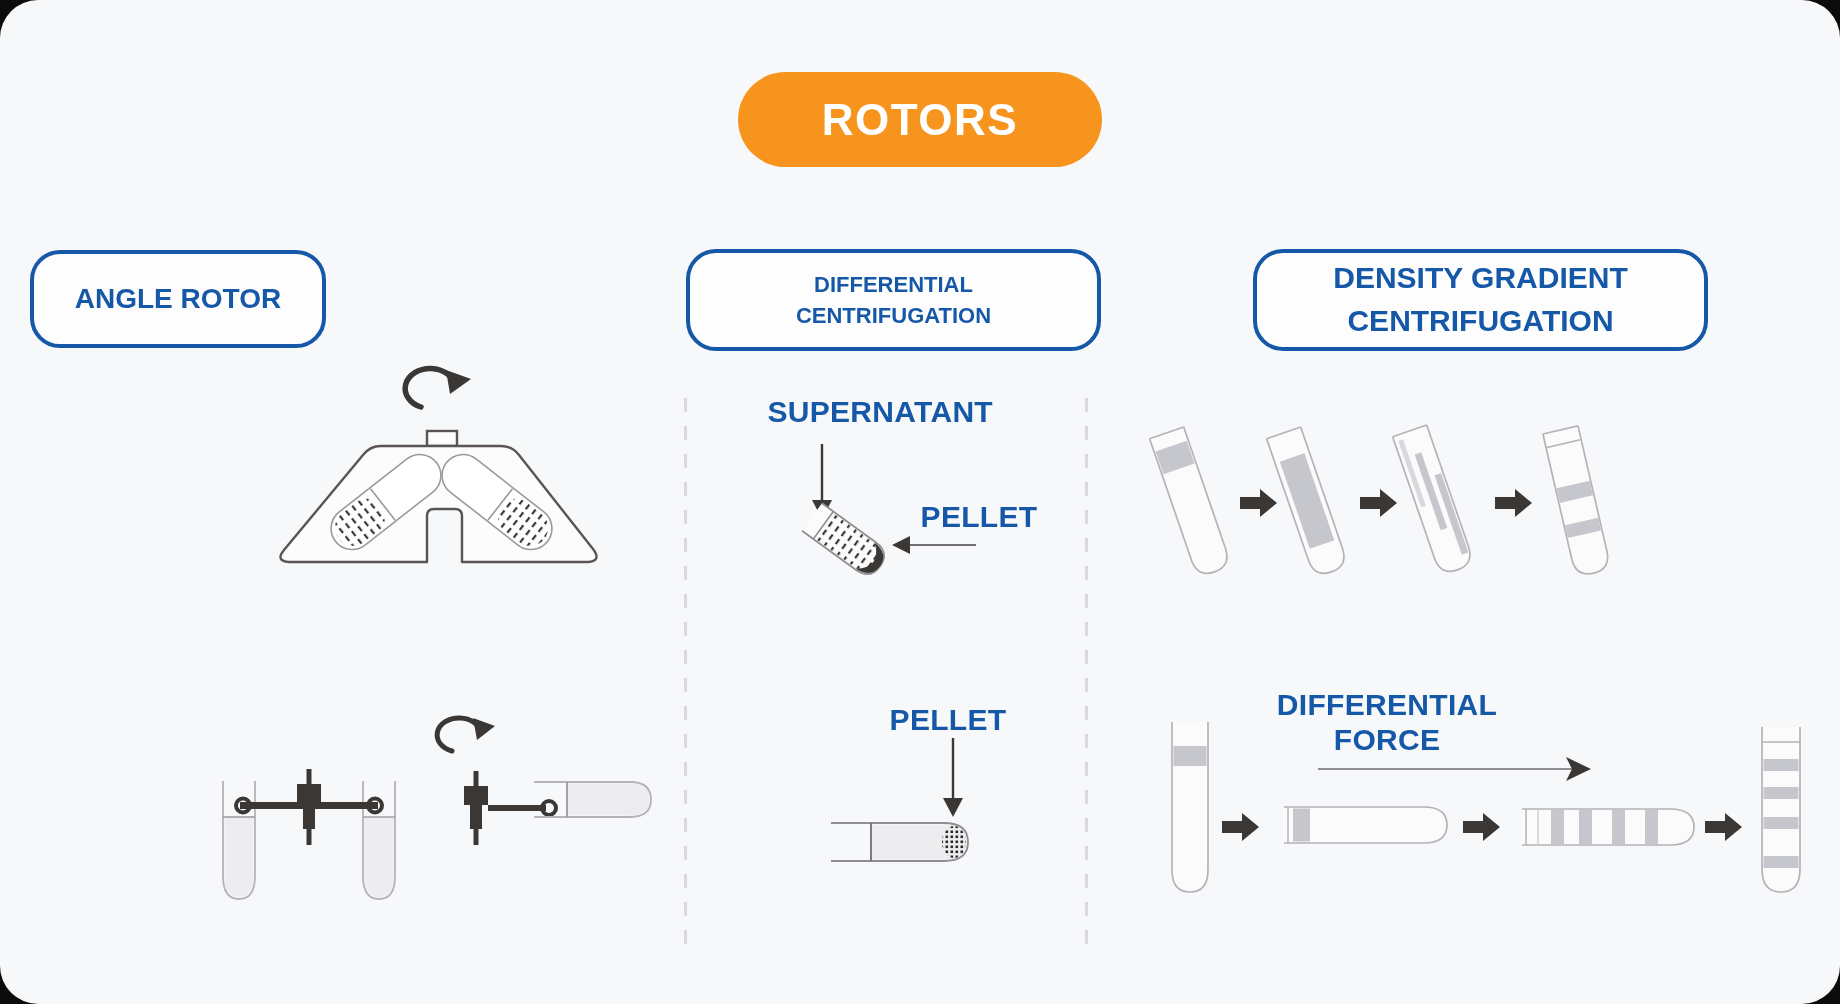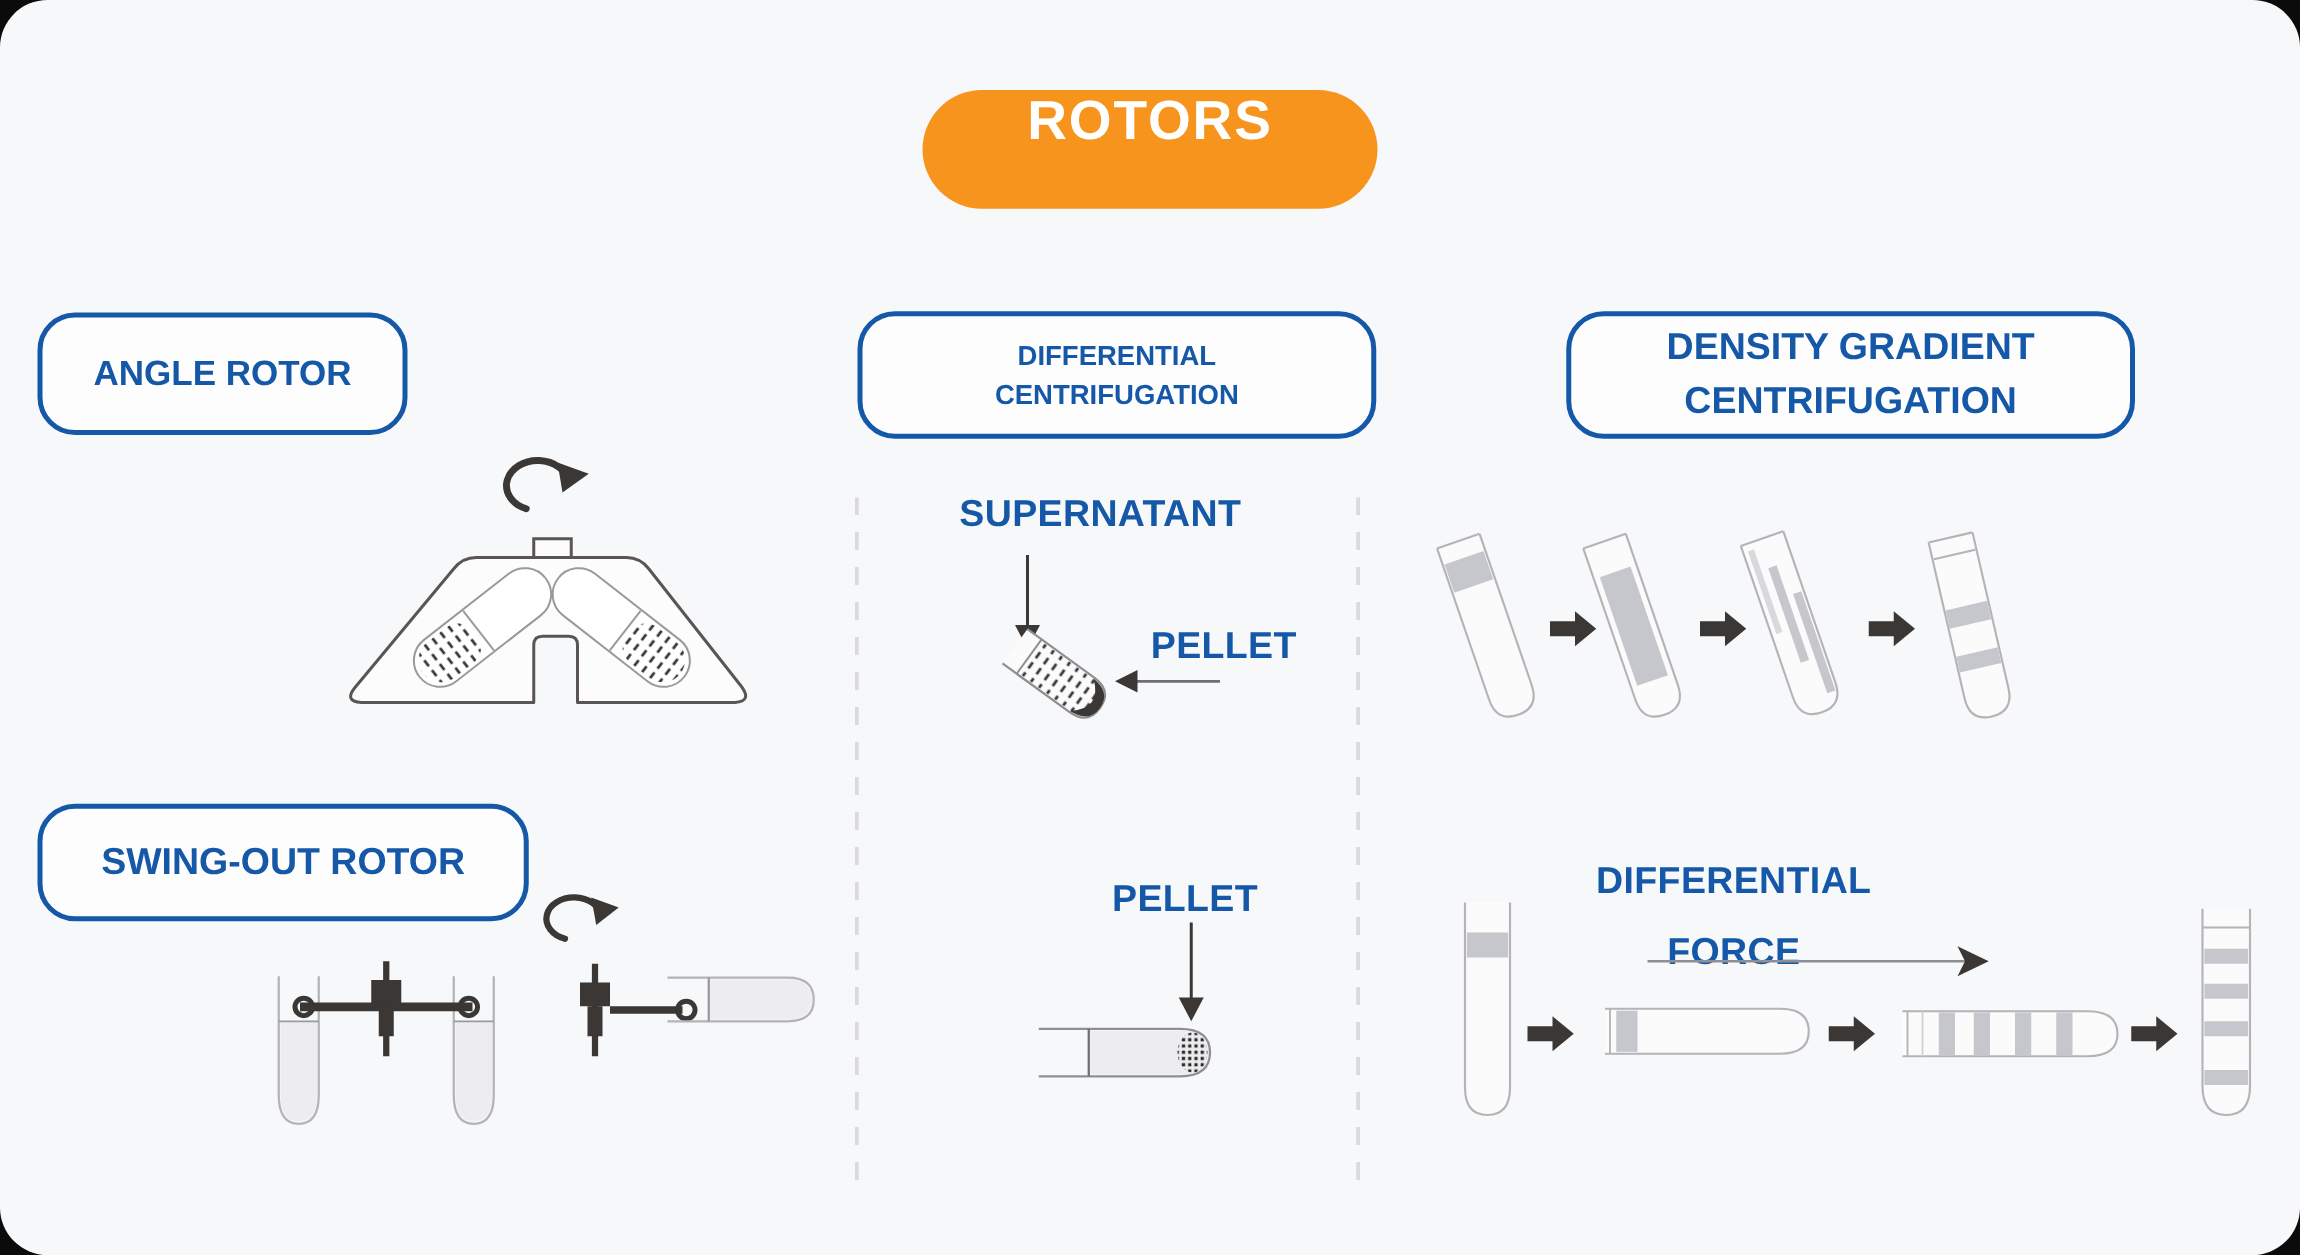--- a/index.html
+++ b/index.html
@@ -4,21 +4,21 @@
 <style>
   html,body{margin:0;padding:0;background:#0b0b0b;}
   .canvas{
     position:relative;width:1840px;height:1004px;background:#F7F8FA;
     border-radius:38px;overflow:hidden;
     font-family:"Liberation Sans", sans-serif;
   }
   .abs{position:absolute;}
   .pill-title{
     left:738px;top:72px;width:364px;height:95px;background:#F7941E;
-    border-radius:48px;display:flex;align-items:flex-start;justify-content:center;
+    border-radius:48px;display:flex;align-items:center;justify-content:center;
     color:#FFFFFF;font-size:44px;font-weight:700;letter-spacing:1.5px;
   }
   .label-box{
     background:#FDFDFE;border:4px solid #1658A8;border-radius:30px;
     display:flex;flex-direction:column;align-items:center;justify-content:center;
     color:#1658A8;font-weight:700;text-align:center;
   }
   .label-box .line{line-height:1.42;}
   .blue-note{
     color:#1658A8;font-weight:700;font-size:30px;text-align:center;
@@ -68,23 +68,20 @@
       <line x1="-4" y1="-20" x2="-4" y2="20" stroke="#9A9A9E" stroke-width="1.6"></line>
     </g>
 
     <g transform="translate(497,502) rotate(38)">
       <rect x="-64" y="-21" width="128" height="42" rx="21" fill="#FFFFFF" stroke="#9A9A9E" stroke-width="1.6"></rect>
       <rect x="6" y="-18" width="54" height="36" rx="18" fill="url(#spA)"></rect>
       <line x1="4" y1="-20" x2="4" y2="20" stroke="#9A9A9E" stroke-width="1.6"></line>
     </g>
   </svg>
 
-  <div class="abs label-box" style="left:30px;top:643px;width:385px;height:86px;font-size:30px;">
-    <div class="line">SWING-OUT ROTOR</div>
-  </div>
 
   <svg class="abs" style="left:185px;top:705px;" width="480" height="210" viewBox="185 705 480 210">
 
     <g>
       <path d="M 224.5,817 L 253.5,817 L 253.5,876 Q 253.5,897 239,897 Q 224.5,897 224.5,876 Z" fill="#EDEDF0"></path>
       <path d="M 223,781 L 223,876 Q 223,899 239,899 Q 255,899 255,876 L 255,781" fill="none" stroke="#B3B3B8" stroke-width="1.8"></path>
       <line x1="223" y1="817" x2="255" y2="817" stroke="#9A9A9E" stroke-width="1.4"></line>
       <path d="M 364.5,817 L 393.5,817 L 393.5,876 Q 393.5,897 379,897 Q 364.5,897 364.5,876 Z" fill="#EDEDF0"></path>
       <path d="M 363,781 L 363,876 Q 363,899 379,899 Q 395,899 395,876 L 395,781" fill="none" stroke="#B3B3B8" stroke-width="1.8"></path>
       <line x1="363" y1="817" x2="395" y2="817" stroke="#9A9A9E" stroke-width="1.4"></line>
@@ -199,21 +196,21 @@
       <path d="M -18,2 L -18,130 Q -18,149 0,149 Q 18,149 18,130 L 18,2" fill="#FBFBFC" stroke="#B3B3B8" stroke-width="1.7"></path>
       <line x1="-17" y1="16" x2="17" y2="16" stroke="#B3B3B8" stroke-width="1.6"></line>
       <rect x="-17" y="58" width="34" height="15" fill="#C6C6CD"></rect>
       <rect x="-17" y="96" width="34" height="13" fill="#C6C6CD"></rect>
       <line x1="-18" y1="2" x2="18" y2="2" stroke="#B3B3B8" stroke-width="1.7"></line>
     </g>
   </svg>
 
   <div class="abs" style="left:1242px;top:688px;width:290px;text-align:center;">
     <div class="blue-note" style="width:290px;">DIFFERENTIAL</div>
-    <div class="blue-note" style="width:290px;margin-top:23px;">FORCE</div>
+    <div class="blue-note" style="width:290px;margin-top:1px;">FORCE</div>
   </div>
 
   <svg class="abs" style="left:1150px;top:712px;" width="700" height="195" viewBox="1150 712 700 195">
     <g>
       <line x1="1318" y1="769" x2="1572" y2="769" stroke="#8F8F93" stroke-width="2"></line>
       <polygon points="1591,769 1566,757 1572,769 1566,781" fill="#3B3735"></polygon>
     </g>
     <g>
       <path d="M 1172,722 L 1172,870 Q 1172,892 1190,892 Q 1208,892 1208,870 L 1208,722" fill="#FBFBFC" stroke="#B3B3B8" stroke-width="1.7"></path>
       <rect x="1173.5" y="746" width="33" height="20" fill="#C6C6CD"></rect>

